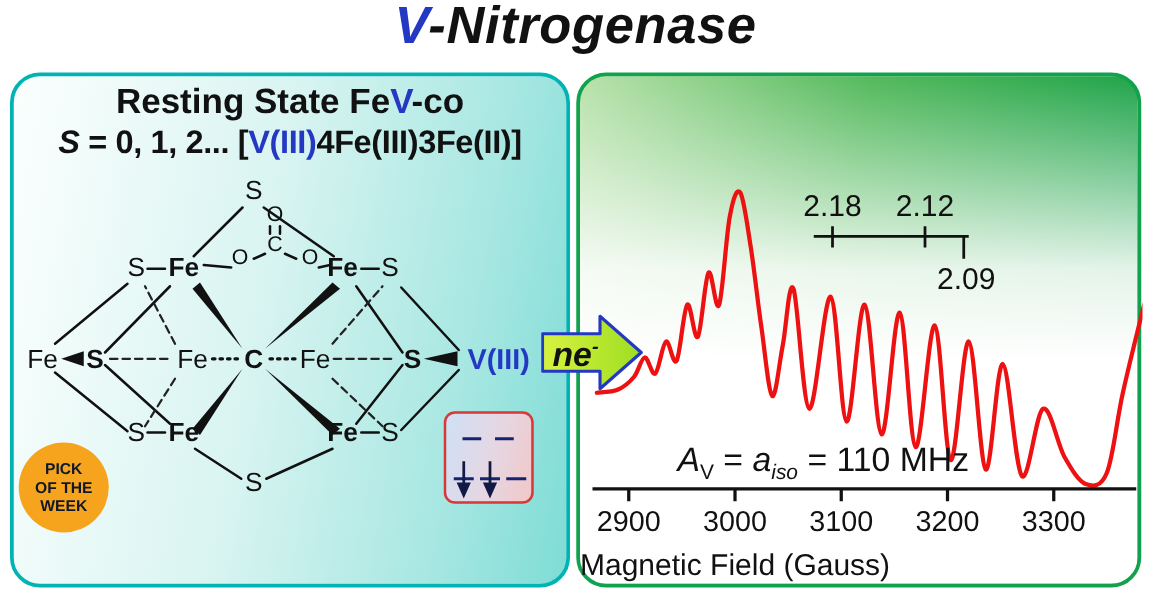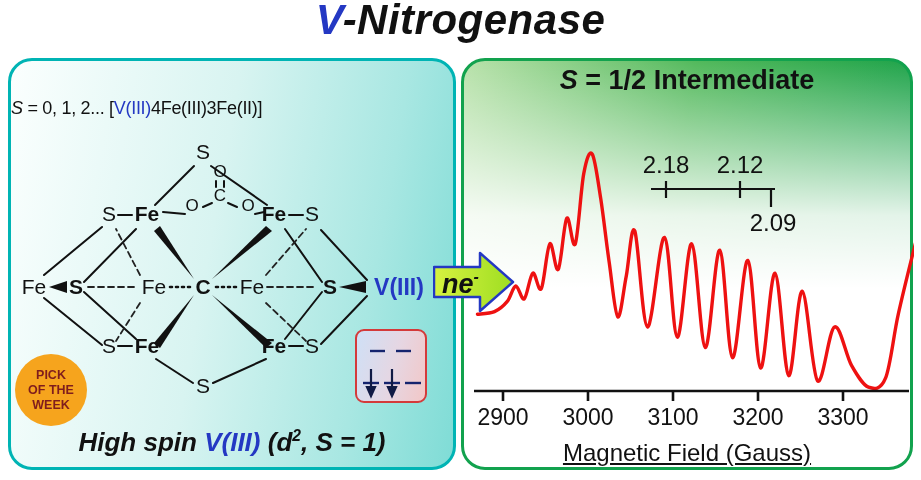--- a/index.html
+++ b/index.html
@@ -12,50 +12,51 @@
   .title{position:absolute;top:-4px;left:0;width:100%;text-align:center;
          font-size:42px;font-weight:bold;font-style:italic;letter-spacing:.5px;}
   
   .panel{position:absolute;top:58px;height:412px;border-radius:24px;box-sizing:border-box;}
   .panel-left{left:8px;width:448px;border:3px solid #00b4b4;
       background:linear-gradient(100deg,#fbfffe 0%,#d8f4f1 45%,#a8e7e2 78%,#7fdcd6 100%);}
   .panel-right{left:461px;width:452px;border:3px solid #12a24e;
       background:linear-gradient(to bottom,rgba(255,255,255,0) 0%,rgba(255,255,255,.88) 38%,#ffffff 56%),
                  linear-gradient(100deg,#b9e2ab 0%,#53b95c 45%,#0f9d45 100%);}
   .lp-h1{position:absolute;top:4px;width:100%;text-align:center;font-size:28px;font-weight:bold;}
-  .lp-h2{position:absolute;top:37px;width:100%;font-size:18px;font-weight:normal;letter-spacing:-.3px;}
+  .lp-h2{position:absolute;top:37px;width:100%;text-align:center;font-size:26px;font-weight:bold;letter-spacing:-.3px;}
   .lp-bottom{position:absolute;top:366px;width:100%;text-align:center;
              font-size:26px;font-weight:bold;font-style:italic;}
   .struct{position:absolute;left:7px;top:74px;}
   .badge{position:absolute;left:4px;top:293px;width:72px;height:72px;border-radius:50%;
-         background:#f6a41d;color:#7f1d1d;text-align:center;font-weight:bold;
+         background:#f6a41d;color:#0f172a;text-align:center;font-weight:bold;
          font-size:12.5px;line-height:15px;padding-top:14px;box-sizing:border-box;}
   .spinbox{position:absolute;left:344px;top:268px;width:72px;height:74px;
            border:2.5px solid #d43a3a;border-radius:9px;box-sizing:border-box;
            background:linear-gradient(105deg,#cfe0f6 0%,#e6d6e2 55%,#f2c7c7 100%);}
   .rp-h1{position:absolute;top:4px;width:100%;text-align:center;font-size:27px;font-weight:bold;}
   .rp-h2{position:absolute;top:37px;width:100%;text-align:center;font-size:24px;font-weight:bold;color:#2438c3;}
   .spectrum{position:absolute;left:2px;top:76px;}
   .aline{position:absolute;left:78px;top:292px;font-size:27px;}
   .aline sub{font-size:62%;}
-  .rp-xlabel{position:absolute;top:378px;width:100%;text-align:center;font-size:24px;text-decoration:underline;}
+  .rp-xlabel{position:absolute;top:378px;width:100%;font-size:24px;}
   .earrow{position:absolute;left:433px;top:250px;z-index:6;}
   .atom{font-size:21px;fill:#111;}
   .ab{font-weight:bold;}
   .asm{font-size:17px;}
   .ablue{fill:#2438c3;font-weight:bold;font-size:23px;}
 </style>
 </head>
 <body>
 
 <div class="stage">
 
   <div class="title"><span class="blue">V</span><span>-Nitrogenase</span></div>
 
   <div class="panel panel-left">
+    <div class="lp-h1"><span>Resting State Fe</span><span class="blue">V</span><span>-co</span></div>
     <div class="lp-h2"><span class="it">S</span><span> = 0, 1, 2... [</span><span class="blue">V(III)</span><span>4Fe(III)3Fe(II)]</span></div>
 
     <svg class="struct" width="431" height="292" viewBox="0 0 431 292">
       <g stroke="#111" stroke-width="2" stroke-linecap="round">
         <line x1="176" y1="31" x2="137" y2="70"></line>
         <line x1="193" y1="31" x2="249" y2="70"></line>
         <line x1="100" y1="80" x2="114" y2="80"></line>
         <line x1="271" y1="80" x2="285" y2="80"></line>
         <line x1="26" y1="140" x2="84" y2="92"></line>
         <line x1="26" y1="163" x2="84" y2="210"></line>
@@ -138,25 +139,23 @@
         </g>
       </svg>
     </div>
 
     <div class="badge">
       <div>PICK</div>
       <div>OF THE</div>
       <div>WEEK</div>
     </div>
 
-    <div class="lp-bottom"><span>High spin </span><span class="blue">V(III)</span><span> (</span><span>d</span><sup>2</sup><span>, </span><span>S</span><span> = 1)</span></div>
   </div>
 
   <div class="panel panel-right">
-    <div class="rp-h1"><span class="it">S</span><span> = 1/2 Intermediate</span></div>
 
     <svg class="spectrum" width="448" height="302" viewBox="0 0 448 302">
       <path fill="none" stroke-width="3.4" stroke-linecap="round" stroke-linejoin="round" d="M11.5 177.2 C14.3 176.8 23.5 176.8 28.5 174.6 C33.5 172.5 37.7 168.7 41.3 164.4 C44.8 160.1 46.9 149.5 49.8 149.0 C52.6 148.6 55.4 164.0 58.3 161.8 C61.1 159.7 63.9 137.9 66.8 136.2 C69.6 134.5 72.4 156.5 75.3 151.6 C78.1 146.7 80.9 110.0 83.8 106.8 C86.6 103.6 89.4 136.7 92.3 132.4 C95.1 128.1 97.9 85.5 100.8 81.2 C103.6 76.9 106.4 114.3 109.3 106.8 C112.1 99.3 114.9 51.3 117.8 36.4 C120.6 21.5 123.4 12.9 126.3 17.2 C129.1 21.5 131.9 43.9 134.8 62.0 C137.6 80.1 140.4 106.4 143.3 126.0 C146.1 145.6 148.9 177.6 151.8 179.8 C154.6 181.9 157.4 153.1 160.3 138.8 C163.1 124.5 165.2 85.5 168.8 94.0 C172.3 102.5 176.5 188.9 181.5 190.0 C186.5 191.1 193.5 98.7 198.5 100.4 C203.5 102.1 206.7 199.2 211.3 200.2 C215.8 201.3 221.0 105.1 225.7 106.8 C230.4 108.5 234.6 209.4 239.3 210.5 C244.0 211.5 249.2 111.5 253.8 113.2 C258.3 114.9 261.8 219.0 266.5 220.7 C271.2 222.4 277.1 121.7 281.8 123.4 C286.5 125.1 290.0 228.8 294.6 231.0 C299.1 233.1 304.3 135.0 309.0 136.2 C313.7 137.5 318.1 235.7 322.6 238.6 C327.1 241.6 331.4 153.3 336.2 154.2 C341.0 155.0 346.1 237.8 351.5 243.8 C356.9 249.7 362.8 192.6 368.5 190.0 C374.2 187.4 379.8 218.4 385.5 228.4 C391.2 238.4 396.8 248.0 402.5 250.2 C408.2 252.3 414.5 253.4 419.5 241.2 C424.5 229.0 427.3 199.6 432.3 177.2 C437.2 154.8 446.4 118.5 449.3 106.8" stroke="#ee1111"></path>
       <g stroke="#111" stroke-width="2.2">
         <line x1="185" y1="52" x2="309" y2="52"></line>
         <line x1="200" y1="44" x2="200" y2="61"></line>
         <line x1="274" y1="44" x2="274" y2="61"></line>
         <line x1="305" y1="52" x2="305" y2="70"></line>
       </g>
       <g text-anchor="middle" font-size="24" fill="#111">
@@ -174,20 +173,21 @@
       </g>
       <g text-anchor="middle" font-size="23" fill="#111">
         <text x="37" y="288">2900</text>
         <text x="122" y="288">3000</text>
         <text x="207" y="288">3100</text>
         <text x="292" y="288">3200</text>
         <text x="377" y="288">3300</text>
       </g>
     </svg>
 
+    <div class="aline"><span class="it">A</span><sub>V</sub><span> = </span><span class="it">a</span><sub class="it">iso</sub><span> = 110 MHz</span></div>
     <div class="rp-xlabel">Magnetic Field (Gauss)</div>
   </div>
 
   <svg class="earrow" width="82" height="64" viewBox="0 0 82 64">
     <defs>
       <linearGradient id="agrad" x1="0" y1="0" x2="1" y2="0">
         <stop offset="0" stop-color="#d7f240"></stop>
         <stop offset="1" stop-color="#9ede22"></stop>
       </linearGradient>
     </defs>

